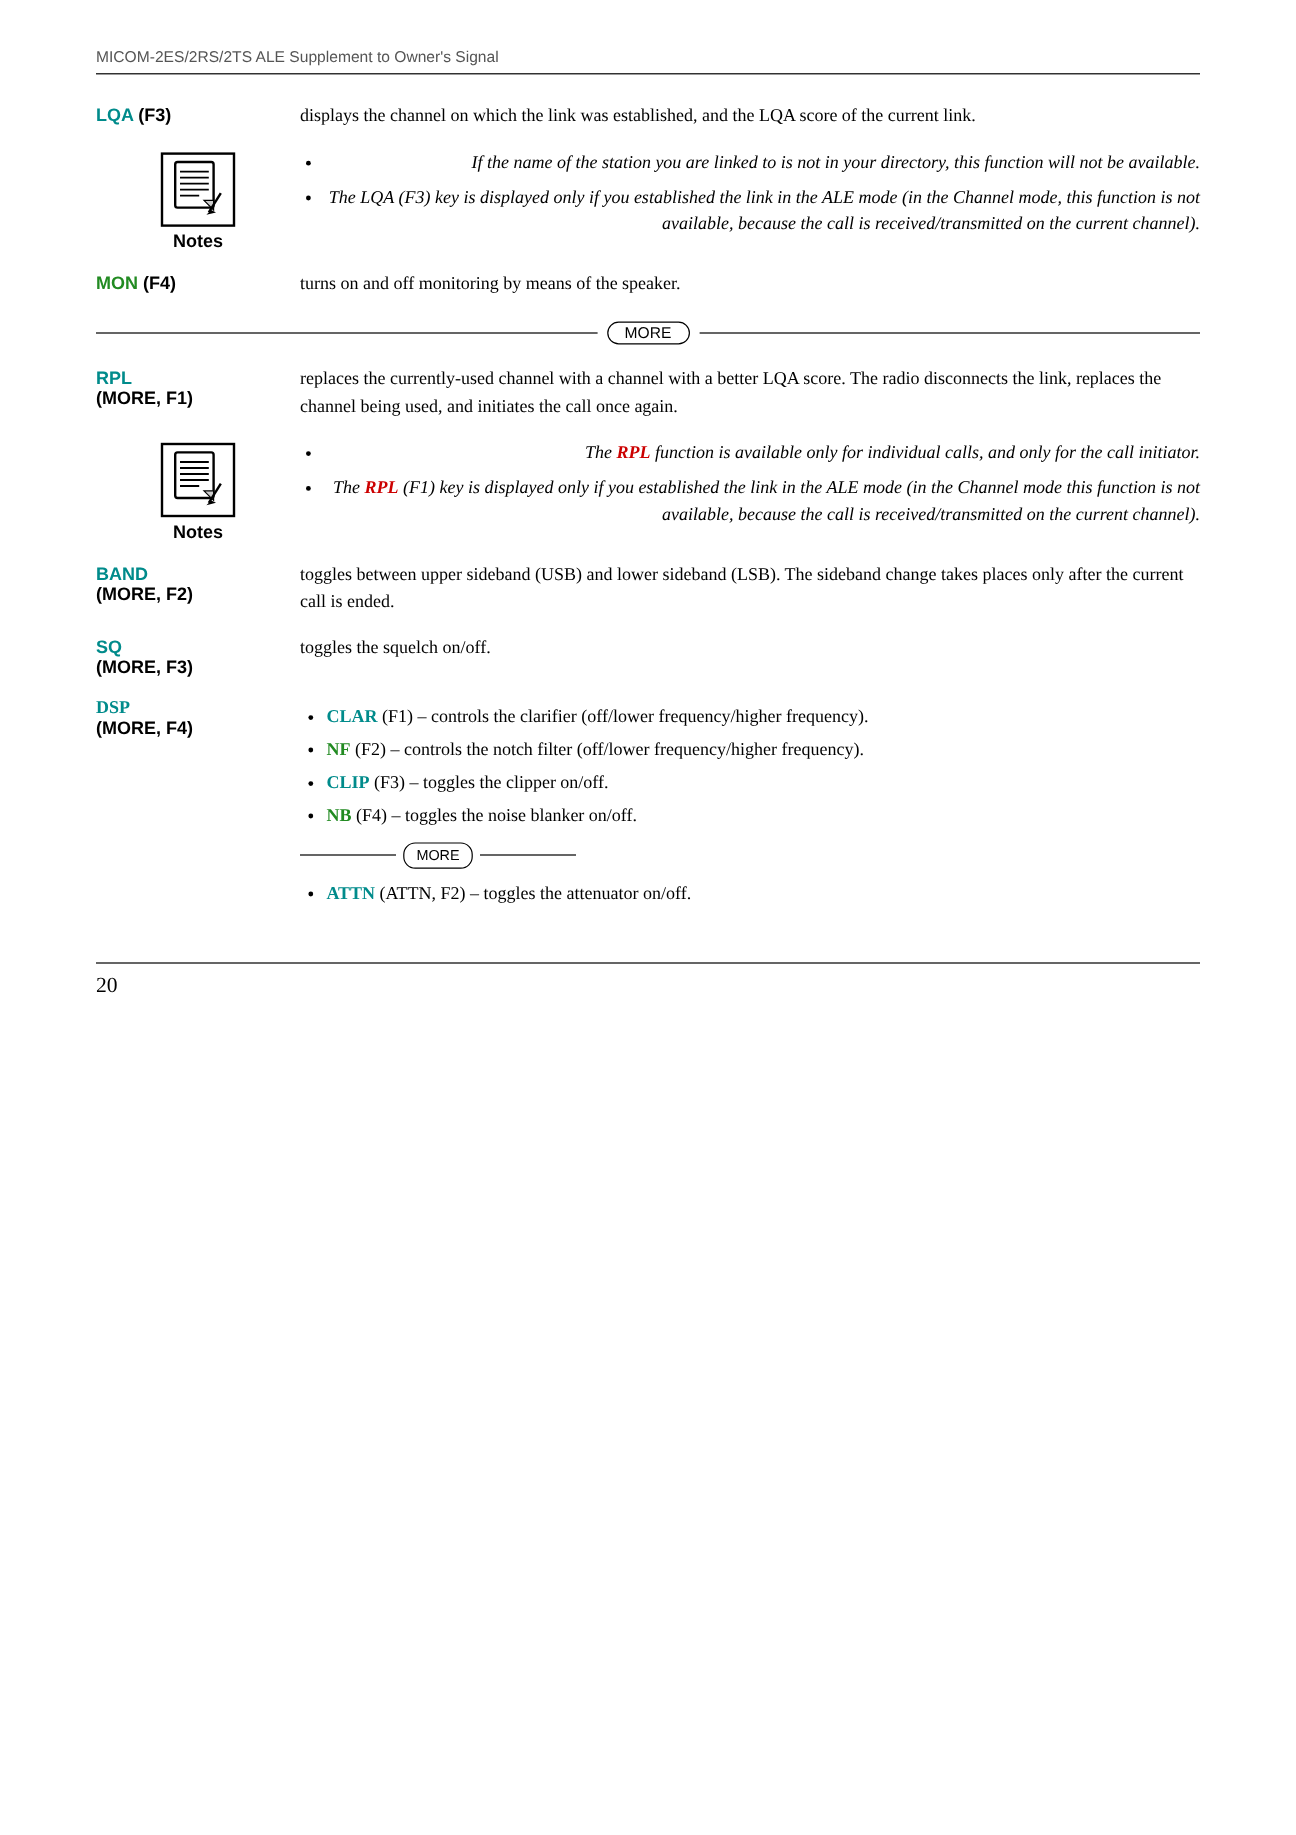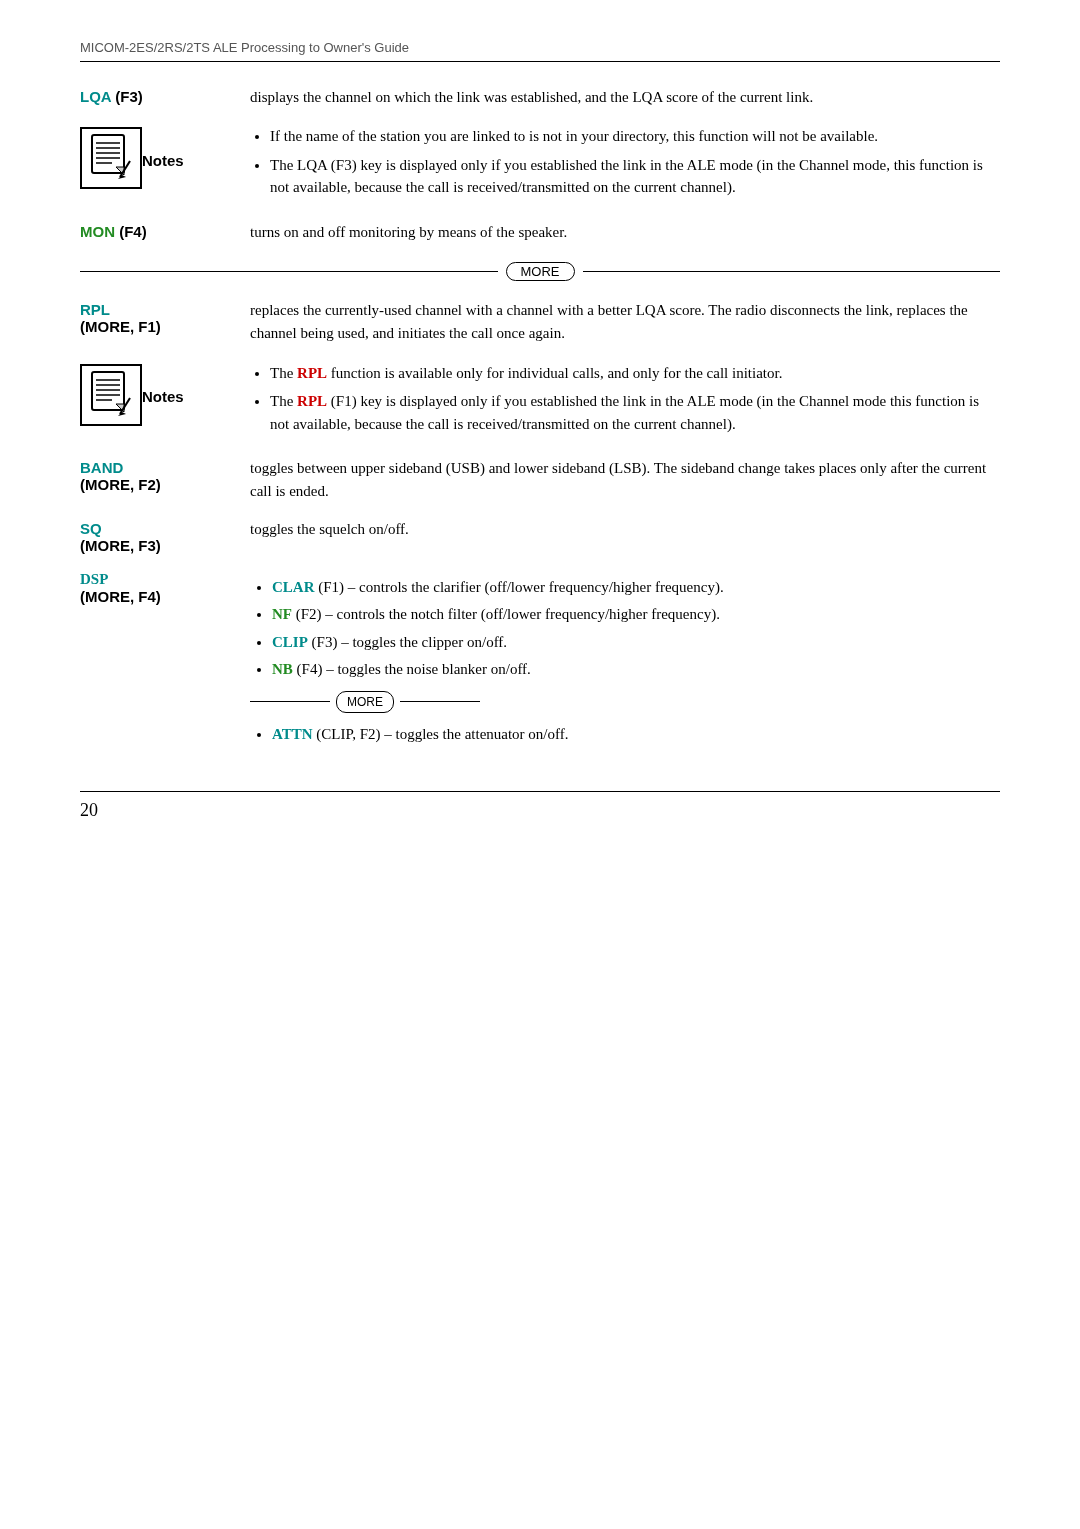--- a/index.html
+++ b/index.html
@@ -42,21 +42,21 @@
       line-height: 1.55;
     }
     .notes-block {
       display: flex;
       margin: 16px 0 16px 0;
       align-items: flex-start;
     }
     .notes-icon-area {
       min-width: 170px;
       display: flex;
-      flex-direction: row;
+      flex-direction: column;
       align-items: center;
       padding-top: 2px;
     }
     .notes-icon {
       width: 62px;
       height: 62px;
       border: 2px solid #000;
       background: #fff;
       position: relative;
       display: flex;
@@ -75,22 +75,24 @@
     }
     .notes-content {
       flex: 1;
       line-height: 1.6;
     }
     .notes-content ul {
       list-style: disc;
       padding-left: 20px;
     }
     .notes-content ul li {
+      font-style: italic;
       margin-bottom: 6px;
       line-height: 1.5;
+      text-align: right;
     }
     .divider-more {
       display: flex;
       align-items: center;
       margin: 18px 0 18px 0;
     }
     .divider-more .line {
       flex: 1;
       height: 1px;
       background: #000;
@@ -136,21 +138,21 @@
     }
     .bullet-list li {
       margin-bottom: 5px;
       line-height: 1.5;
     }
   </style>
 </head>
 <body>
 
 <div class="header">
-  <span>MICOM-2ES/2RS/2TS ALE Processing to Owner's Guide</span>
+  <span>MICOM-2ES/2RS/2TS ALE Supplement to Owner's Signal</span>
 </div>
 
 <div class="content">
 
   <div class="entry">
     <div class="entry-key">
       <span class="key-cyan" style="font-weight:bold;">LQA</span><span> (F3)</span>
     </div>
     <div class="entry-value">displays the channel on which the link was established, and the LQA score of the current link.</div>
   </div>
@@ -271,21 +273,21 @@
         </li>
       </ul>
       
       <div class="sub-divider-more">
         <div class="line" style="width:80px;height:1px;background:#000;"></div>
         <div class="more-label" style="font-family:Arial,sans-serif;font-size:12px;border:1.5px solid #000;border-radius:10px;padding:1px 10px;margin:0 6px;background:#fff;">MORE</div>
         <div class="line" style="width:80px;height:1px;background:#000;"></div>
       </div>
       <ul class="bullet-list">
         <li>
-          <strong style="color:#008B8B;">ATTN</strong><span> (CLIP, F2) – toggles the attenuator on/off.</span>
+          <strong style="color:#008B8B;">ATTN</strong><span> (ATTN, F2) – toggles the attenuator on/off.</span>
         </li>
       </ul>
     </div>
   </div>
 
 </div>
 
 <div class="page-number">
   <span>20</span>
 </div>

